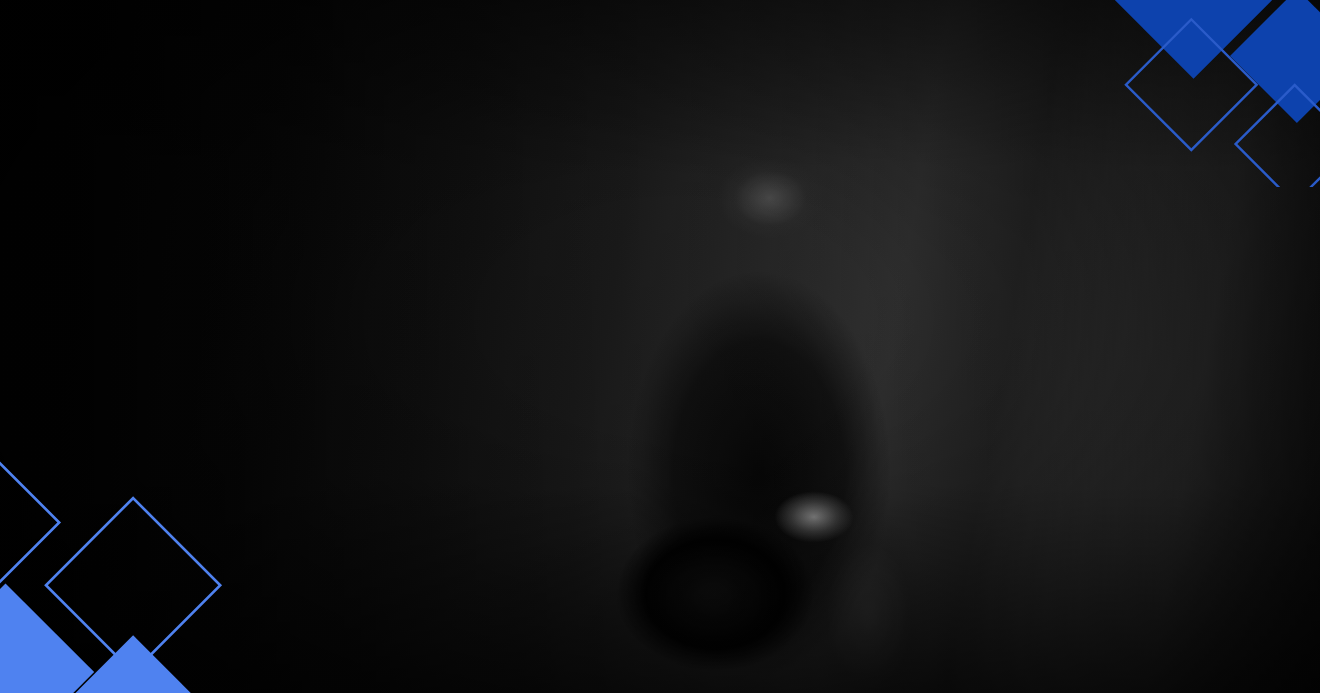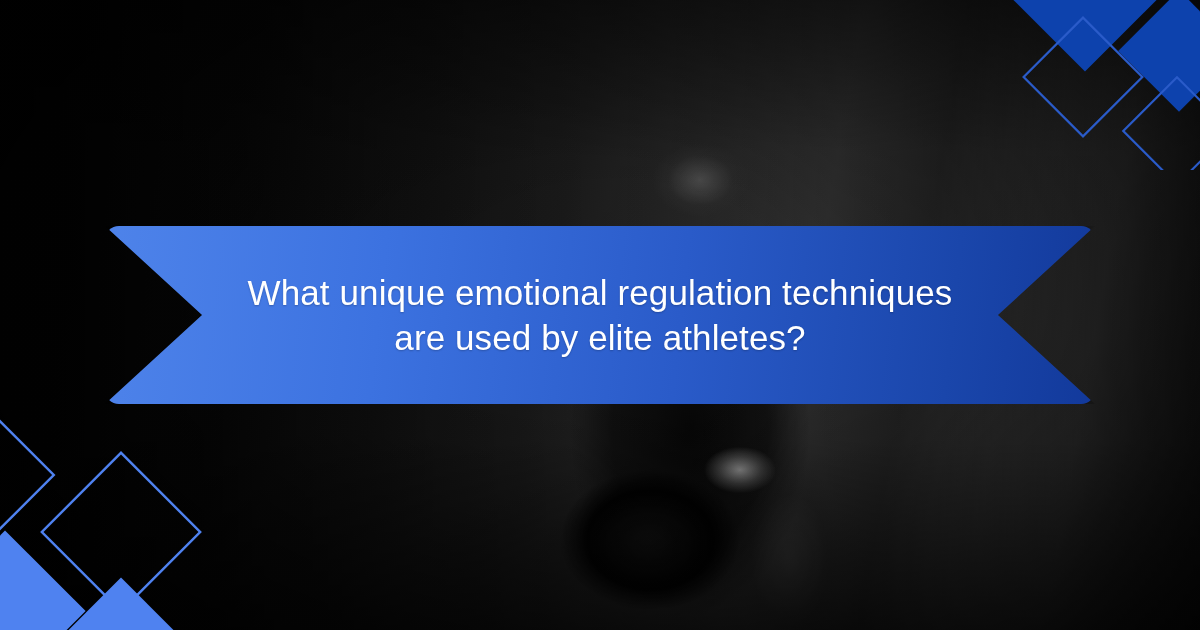--- a/index.html
+++ b/index.html
@@ -131,21 +131,14 @@
         <rect x="-50" y="22" width="86" height="86" transform="rotate(45 -7 65)" fill="none" stroke="#4f82f0" stroke-width="2.4"></rect>
         <rect x="65" y="66" width="112" height="112" transform="rotate(45 121 122)" fill="none" stroke="#4f82f0" stroke-width="2.4"></rect>
       </g>
       <g>
         <rect x="-52" y="144" width="114" height="114" transform="rotate(45 5 201)" fill="#4f82f0"></rect>
         <rect x="62" y="192" width="118" height="118" transform="rotate(45 121 251)" fill="#4f82f0"></rect>
       </g>
     </svg>
   </div>
 
-  <div class="ribbon-wrap">
-    <div class="ribbon"></div>
-    <div class="ribbon-text">
-      <span class="ribbon-line">What unique emotional regulation techniques</span>
-      <span class="ribbon-line">are used by elite athletes?</span>
-    </div>
-  </div>
 
 </div>
 
 </body></html>

